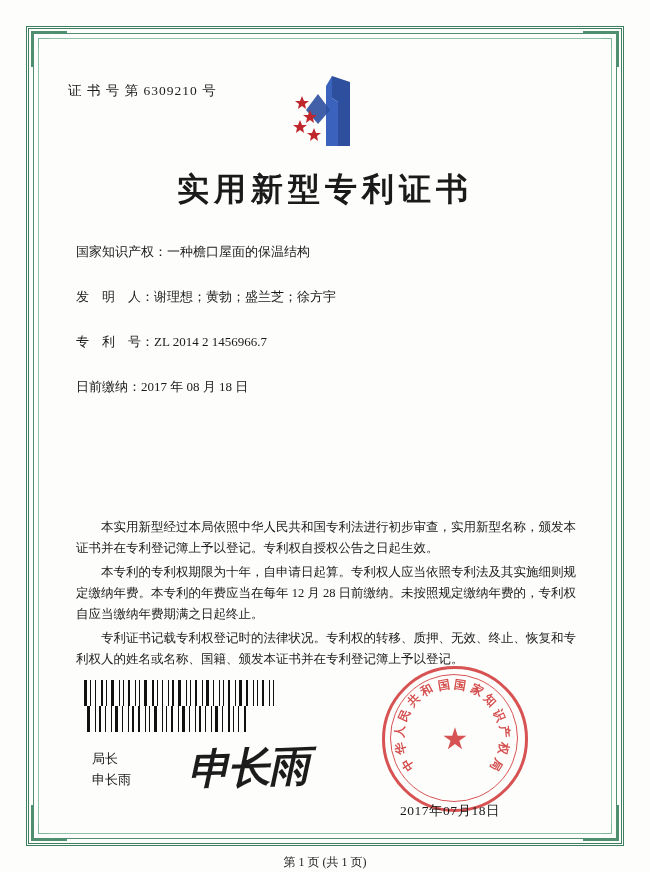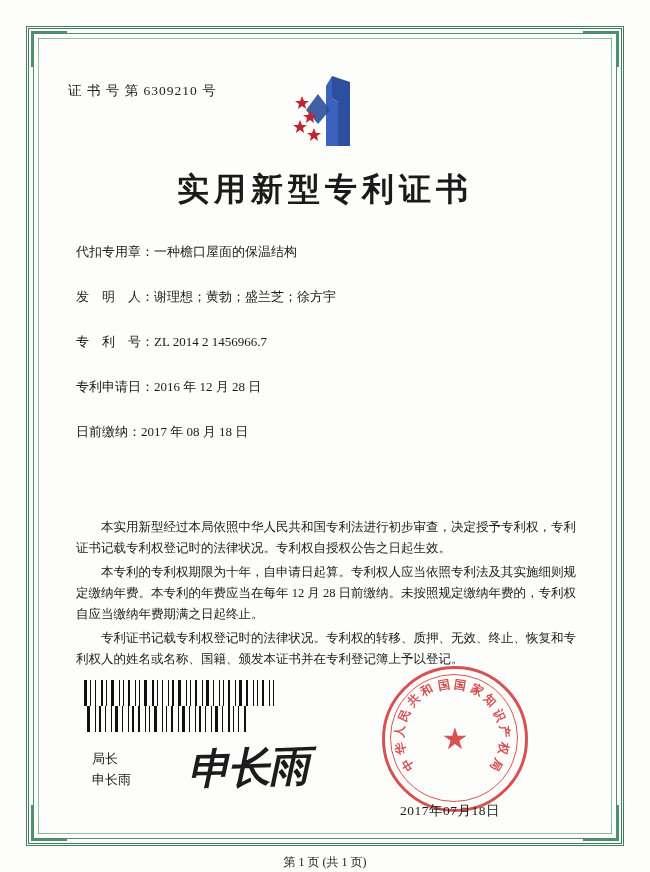--- a/index.html
+++ b/index.html
@@ -281,38 +281,35 @@
         <polygon points="12,48 14,53 19,53 15,56 16,61 12,58 8,61 9,56 5,53 10,53" fill="#c0272d"></polygon>
         <polygon points="26,56 28,61 33,61 29,64 30,69 26,66 22,69 23,64 19,61 24,61" fill="#c0272d"></polygon>
       </svg>
     </div>
 
 
     <div class="doc-title">实用新型专利证书</div>
 
     <div class="fields">
       <div class="field-row">
-        <span class="field-label">代扣专用章：</span><span class="field-value">一种檐口屋面的保温结构</span>
+        <span class="field-label">国家知识产权：</span><span class="field-value">一种檐口屋面的保温结构</span>
       </div>
       <div class="field-row">
         <span class="field-label">发　明　人：</span><span class="field-value">谢理想；黄勃；盛兰芝；徐方宇</span>
       </div>
       <div class="field-row">
         <span class="field-label">专　利　号：</span><span class="field-value">ZL 2014 2 1456966.7</span>
       </div>
       <div class="field-row">
-        <span class="field-label">专利申请日：</span><span class="field-value">2016 年 12 月 28 日</span>
-      </div>
-      <div class="field-row">
         <span class="field-label">日前缴纳：</span><span class="field-value">2017 年 08 月 18 日</span>
       </div>
     </div>
 
     <div class="body-text">
-      <p>本实用新型经过本局依照中华人民共和国专利法进行初步审查，决定授予专利权，专利证书记载专利权登记时的法律状况。专利权自授权公告之日起生效。</p>
+      <p>本实用新型经过本局依照中华人民共和国专利法进行初步审查，实用新型名称，颁发本证书并在专利登记簿上予以登记。专利权自授权公告之日起生效。</p>
       <p>本专利的专利权期限为十年，自申请日起算。专利权人应当依照专利法及其实施细则规定缴纳年费。本专利的年费应当在每年 12 月 28 日前缴纳。未按照规定缴纳年费的，专利权自应当缴纳年费期满之日起终止。</p>
       <p>专利证书记载专利权登记时的法律状况。专利权的转移、质押、无效、终止、恢复和专利权人的姓名或名称、国籍、颁发本证书并在专利登记簿上予以登记。</p>
     </div>
 
     <div class="barcode" id="barcode"><span style="width:3px"></span><span style="width:1px;background:transparent"></span><span style="width:1px"></span><span style="width:2px;background:transparent"></span><span style="width:1px"></span><span style="width:3px;background:transparent"></span><span style="width:2px"></span><span style="width:1px;background:transparent"></span><span style="width:1px"></span><span style="width:2px;background:transparent"></span><span style="width:3px"></span><span style="width:3px;background:transparent"></span><span style="width:1px"></span><span style="width:1px;background:transparent"></span><span style="width:1px"></span><span style="width:2px;background:transparent"></span><span style="width:2px"></span><span style="width:3px;background:transparent"></span><span style="width:1px"></span><span style="width:1px;background:transparent"></span><span style="width:1px"></span><span style="width:2px;background:transparent"></span><span style="width:3px"></span><span style="width:3px;background:transparent"></span><span style="width:2px"></span><span style="width:1px;background:transparent"></span><span style="width:1px"></span><span style="width:2px;background:transparent"></span><span style="width:1px"></span><span style="width:3px;background:transparent"></span><span style="width:1px"></span><span style="width:1px;background:transparent"></span><span style="width:2px"></span><span style="width:2px;background:transparent"></span><span style="width:3px"></span><span style="width:3px;background:transparent"></span><span style="width:1px"></span><span style="width:1px;background:transparent"></span><span style="width:1px"></span><span style="width:2px;background:transparent"></span><span style="width:2px"></span><span style="width:3px;background:transparent"></span><span style="width:1px"></span><span style="width:1px;background:transparent"></span><span style="width:3px"></span><span style="width:2px;background:transparent"></span><span style="width:1px"></span><span style="width:3px;background:transparent"></span><span style="width:1px"></span><span style="width:1px;background:transparent"></span><span style="width:1px"></span><span style="width:2px;background:transparent"></span><span style="width:2px"></span><span style="width:3px;background:transparent"></span><span style="width:1px"></span><span style="width:1px;background:transparent"></span><span style="width:3px"></span><span style="width:2px;background:transparent"></span><span style="width:2px"></span><span style="width:3px;background:transparent"></span><span style="width:1px"></span><span style="width:1px;background:transparent"></span><span style="width:1px"></span><span style="width:2px;background:transparent"></span><span style="width:2px"></span><span style="width:3px;background:transparent"></span><span style="width:1px"></span><span style="width:1px;background:transparent"></span><span style="width:1px"></span><span style="width:2px;background:transparent"></span><span style="width:3px"></span><span style="width:3px;background:transparent"></span><span style="width:1px"></span><span style="width:1px;background:transparent"></span><span style="width:2px"></span><span style="width:2px;background:transparent"></span><span style="width:1px"></span><span style="width:3px;background:transparent"></span><span style="width:1px"></span><span style="width:1px;background:transparent"></span><span style="width:3px"></span><span style="width:2px;background:transparent"></span><span style="width:1px"></span><span style="width:3px;background:transparent"></span><span style="width:1px"></span><span style="width:1px;background:transparent"></span><span style="width:2px"></span><span style="width:2px;background:transparent"></span><span style="width:2px"></span><span style="width:3px;background:transparent"></span><span style="width:1px"></span><span style="width:1px;background:transparent"></span><span style="width:1px"></span><span style="width:2px;background:transparent"></span><span style="width:3px"></span><span style="width:3px;background:transparent"></span><span style="width:1px"></span><span style="width:1px;background:transparent"></span><span style="width:1px"></span><span style="width:2px;background:transparent"></span><span style="width:2px"></span><span style="width:3px;background:transparent"></span><span style="width:1px"></span><span style="width:1px;background:transparent"></span><span style="width:3px"></span><span style="width:2px;background:transparent"></span><span style="width:1px"></span><span style="width:3px;background:transparent"></span><span style="width:1px"></span><span style="width:1px;background:transparent"></span><span style="width:2px"></span><span style="width:2px;background:transparent"></span><span style="width:1px"></span><span style="width:3px;background:transparent"></span><span style="width:1px"></span><span style="width:1px;background:transparent"></span><span style="width:3px"></span><span style="width:2px;background:transparent"></span><span style="width:1px"></span><span style="width:3px;background:transparent"></span><span style="width:2px"></span><span style="width:1px;background:transparent"></span><span style="width:1px"></span><span style="width:2px;background:transparent"></span><span style="width:1px"></span><span style="width:3px;background:transparent"></span><span style="width:2px"></span><span style="width:1px;background:transparent"></span></div>
 
     <div class="seal-bottom">
       <div class="ring2"></div>
       <div class="star">★</div>
       <div id="sealchars">

